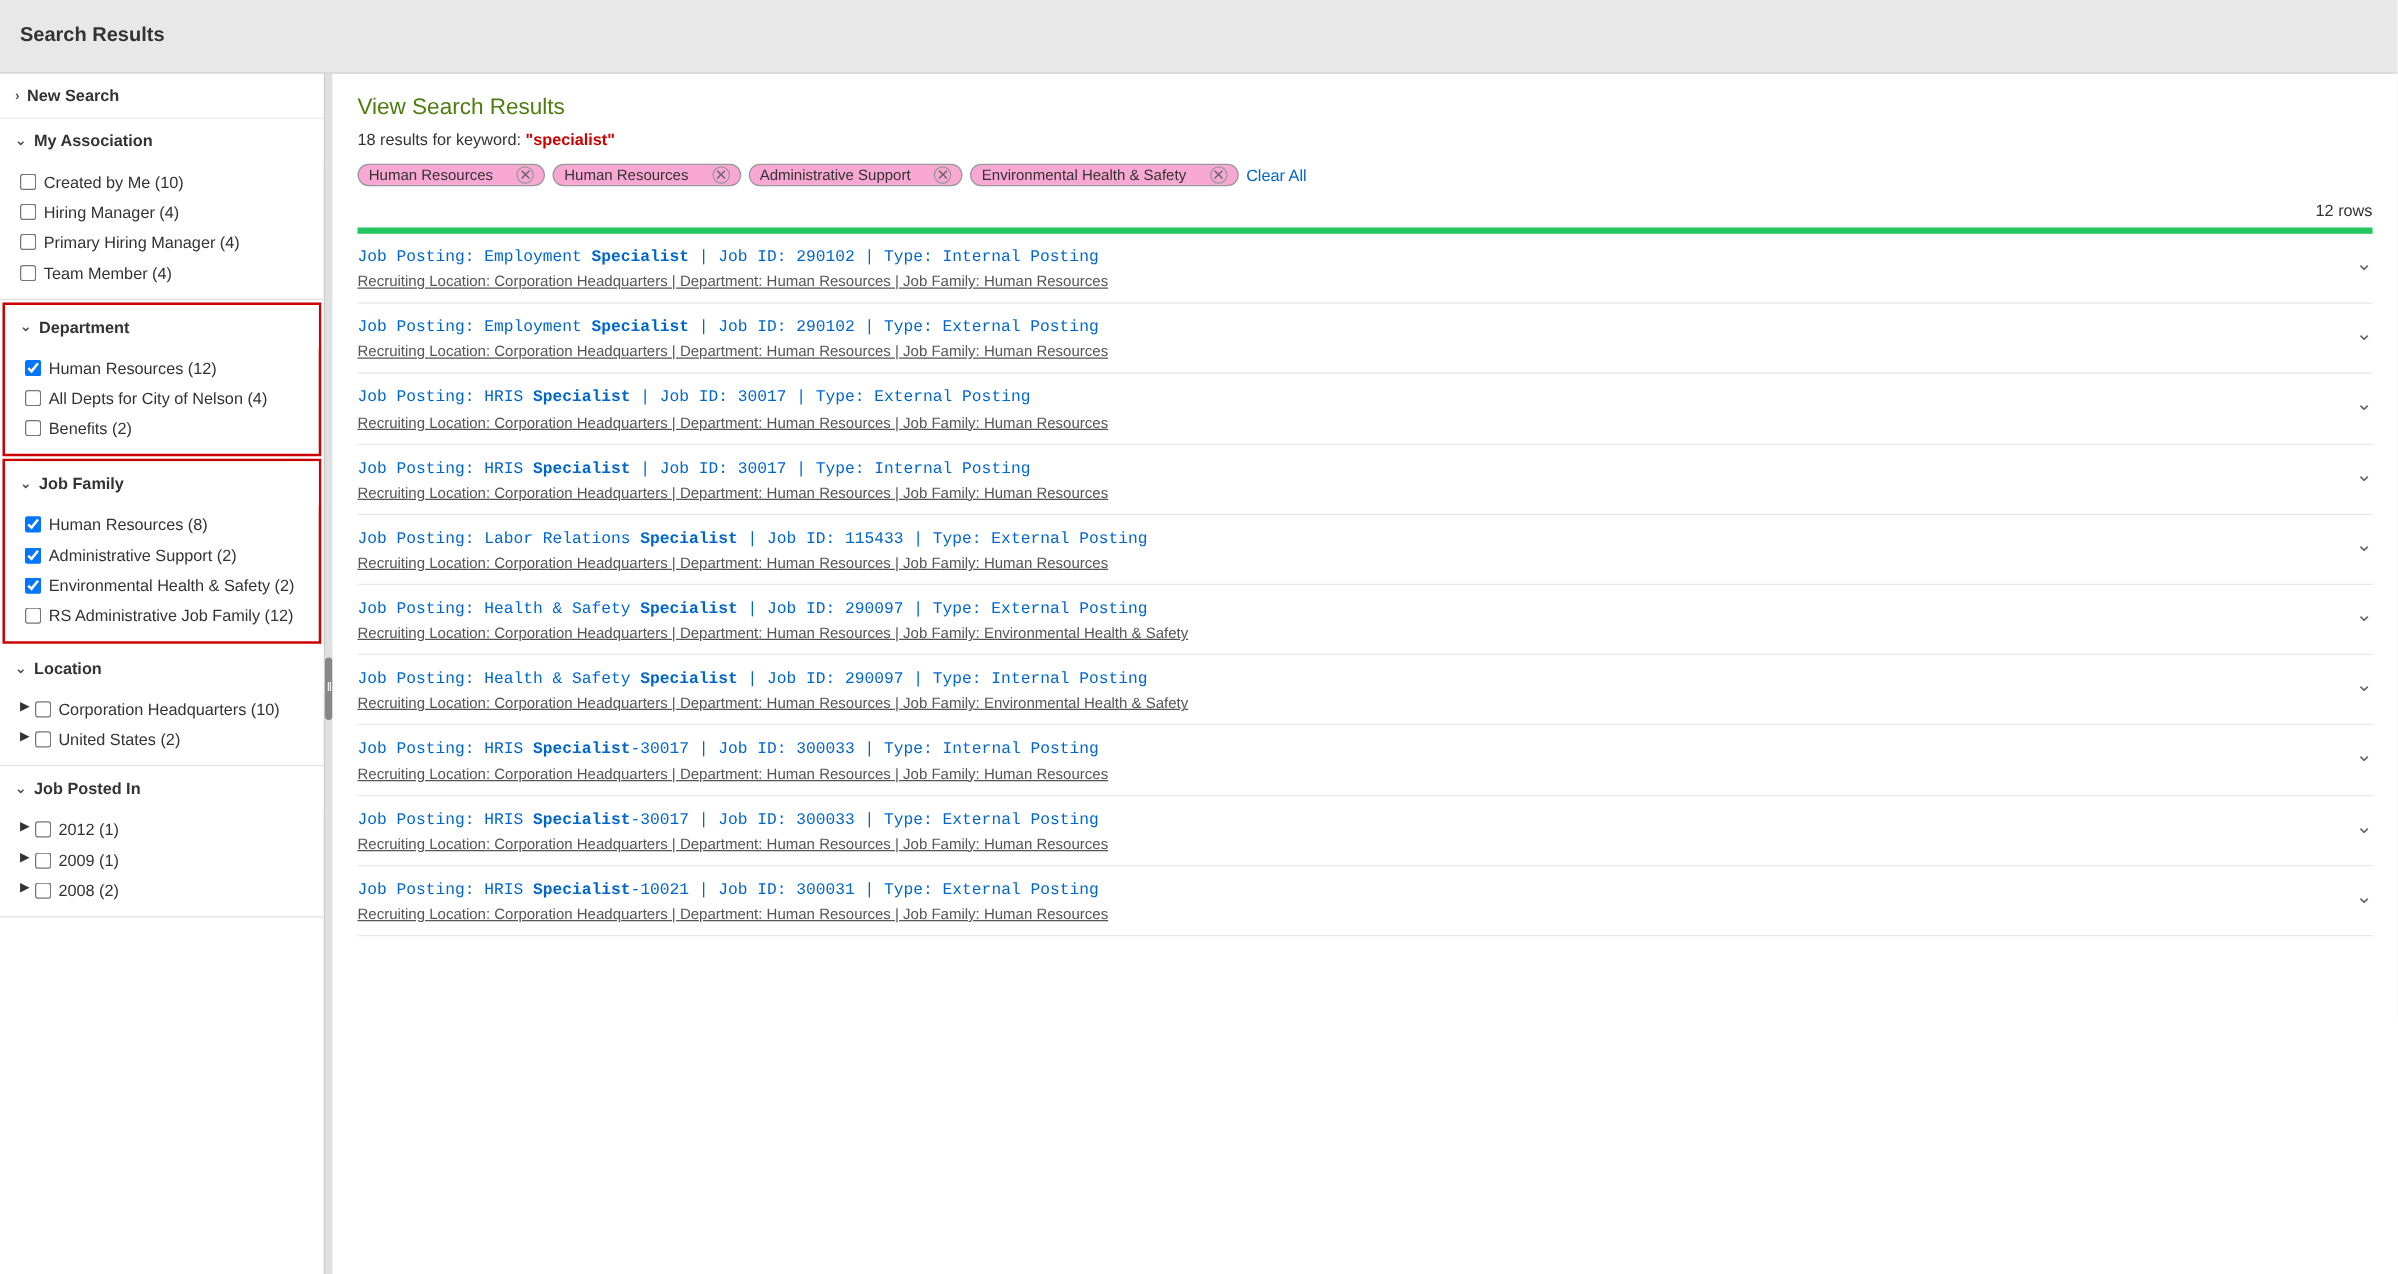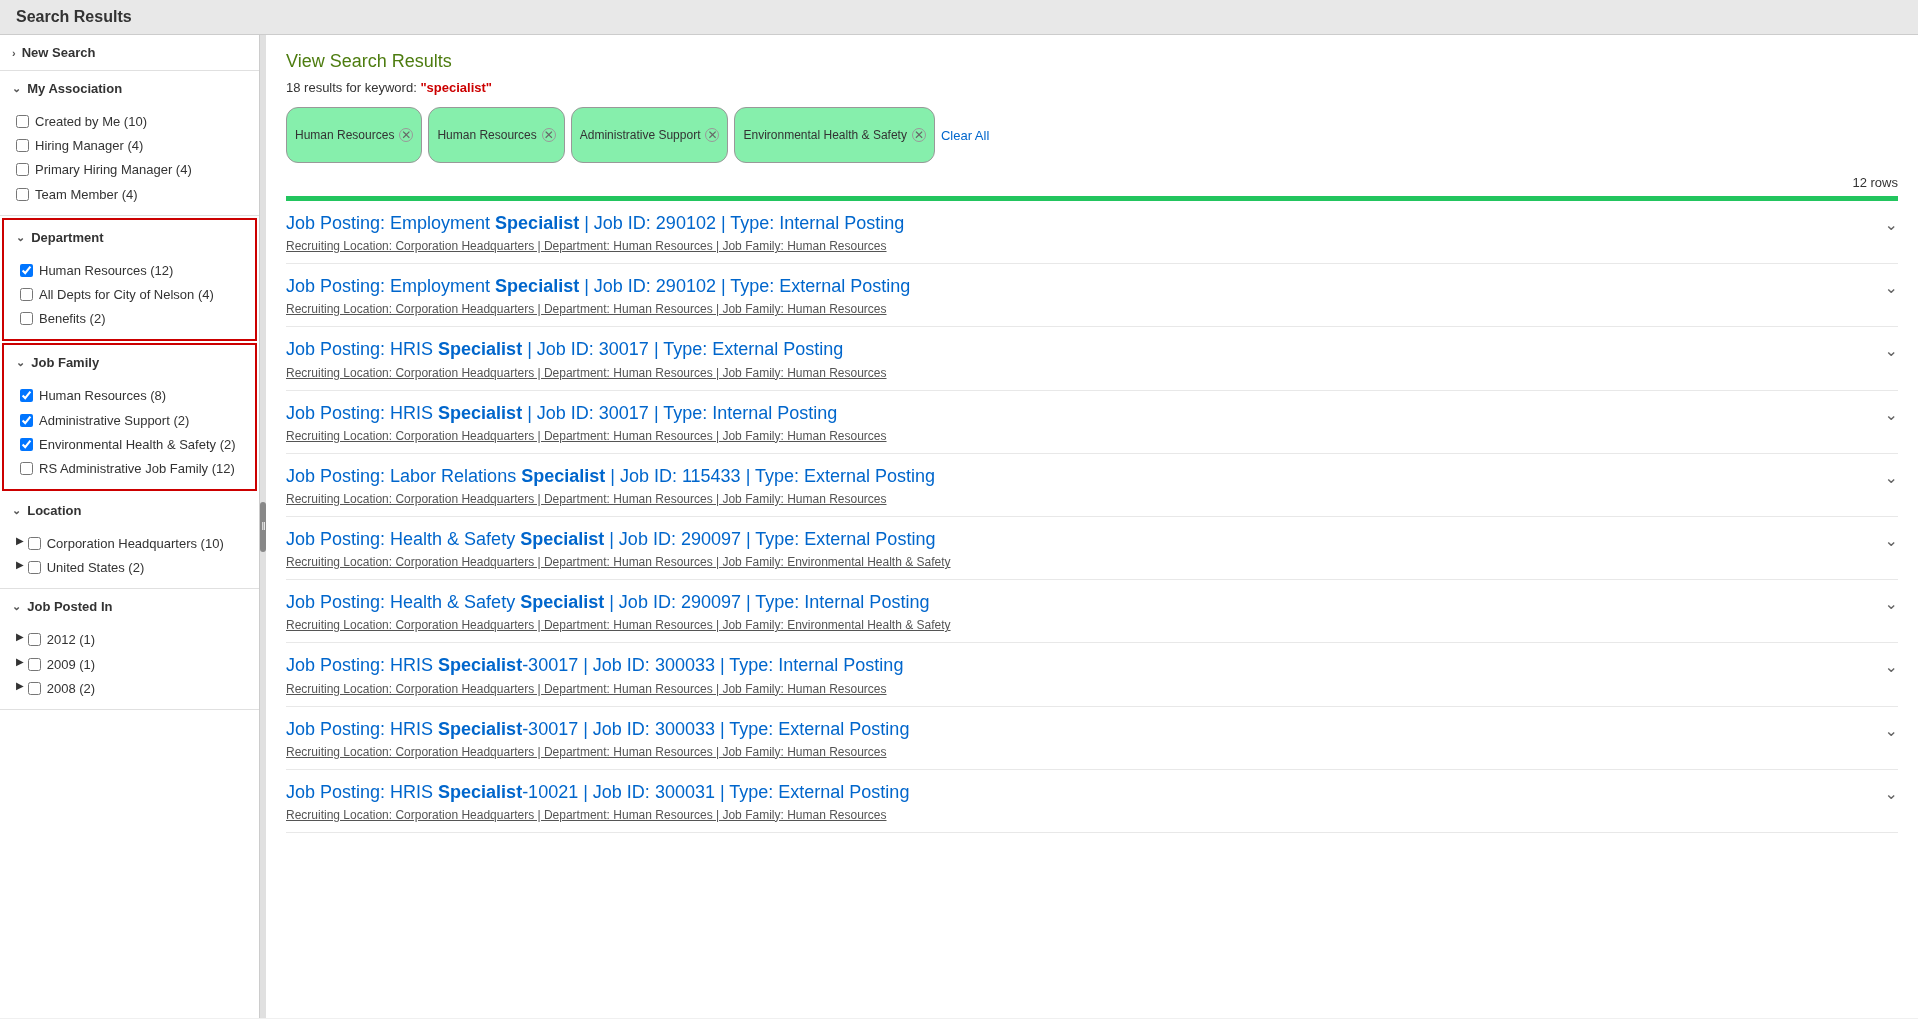--- a/index.html
+++ b/index.html
@@ -1,20 +1,20 @@
 <!DOCTYPE html>
 <html><head>
   <meta charset="utf-8">
   <style>
     * { box-sizing: border-box; margin: 0; padding: 0; }
     body { font-family: Arial, sans-serif; font-size: 13px; background: #f0f0f0; color: #333; }
 
     .page-title {
       background: #e8e8e8;
-      padding: 8px 16px;
+      padding: 20px 16px;
       font-size: 16px;
       font-weight: bold;
       border-bottom: 1px solid #ccc;
     }
 
     .main-layout {
       display: flex;
       height: calc(100vh - 36px);
     }
 
@@ -107,24 +107,25 @@
       align-items: center;
       gap: 6px;
       margin-bottom: 12px;
     }
 
     .filter-tag {
       display: flex;
       align-items: center;
       border: 1px solid #999;
       border-radius: 12px;
-      padding: 20px 8px;
+      padding: 1px 8px;
       font-size: 12px;
-      background: #86efac;
+      background: #f9a8d4;
       color: #333;
+      gap: 14px;
     }
 
     .filter-tag .remove-icon {
       margin-left: 5px;
       cursor: pointer;
       font-size: 12px;
       color: #666;
       border: 1px solid #999;
       border-radius: 50%;
       width: 14px;
@@ -161,23 +162,24 @@
       display: flex;
       align-items: flex-start;
       justify-content: space-between;
     }
 
     .job-item-content {
       flex: 1;
     }
 
     .job-title {
-      font-size: 18px;
+      font-size: 13px;
       margin-bottom: 3px;
       line-height: 1.4;
+      font-family: Liberation Mono, monospace;
     }
 
     .job-title a {
       color: #0066cc;
       text-decoration: none;
     }
 
     .job-title .bold-part {
       font-weight: bold;
     }

